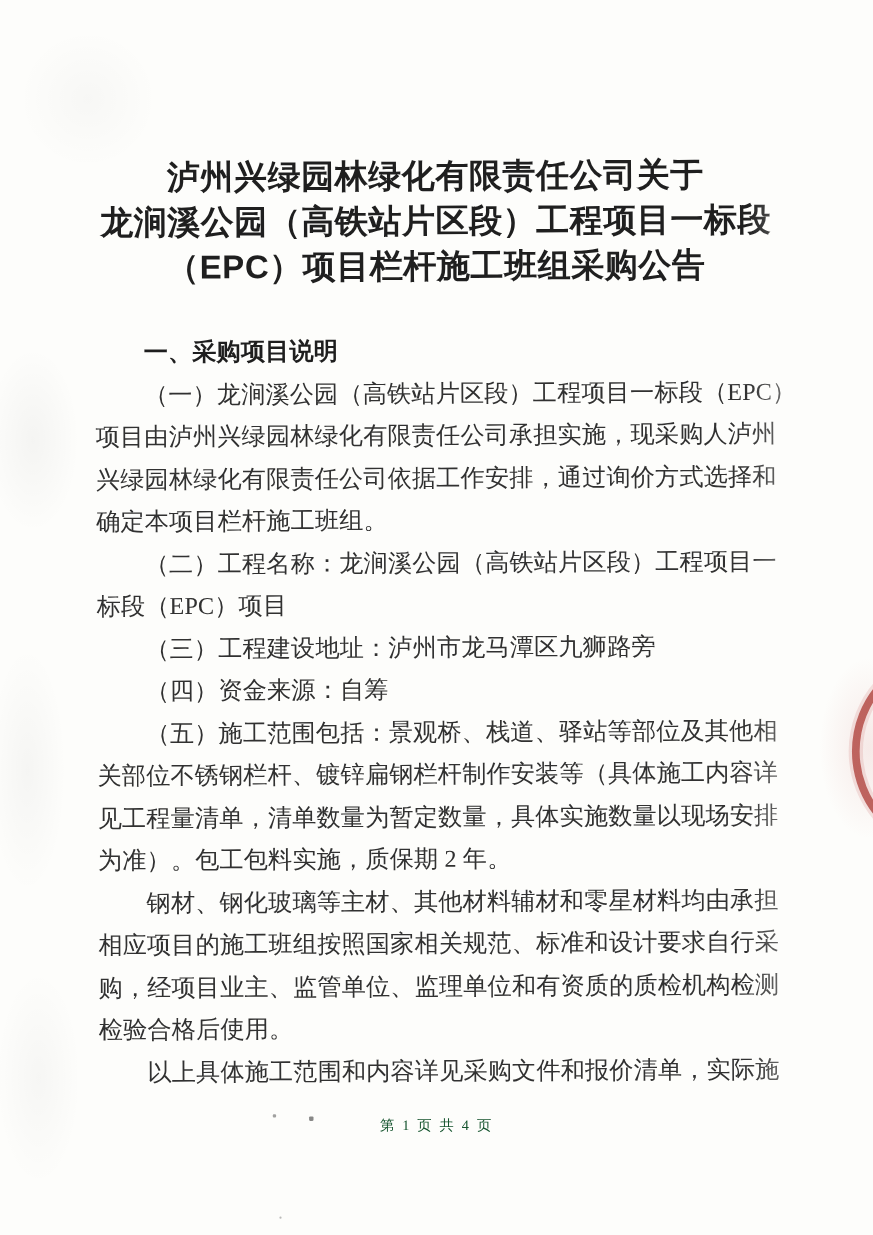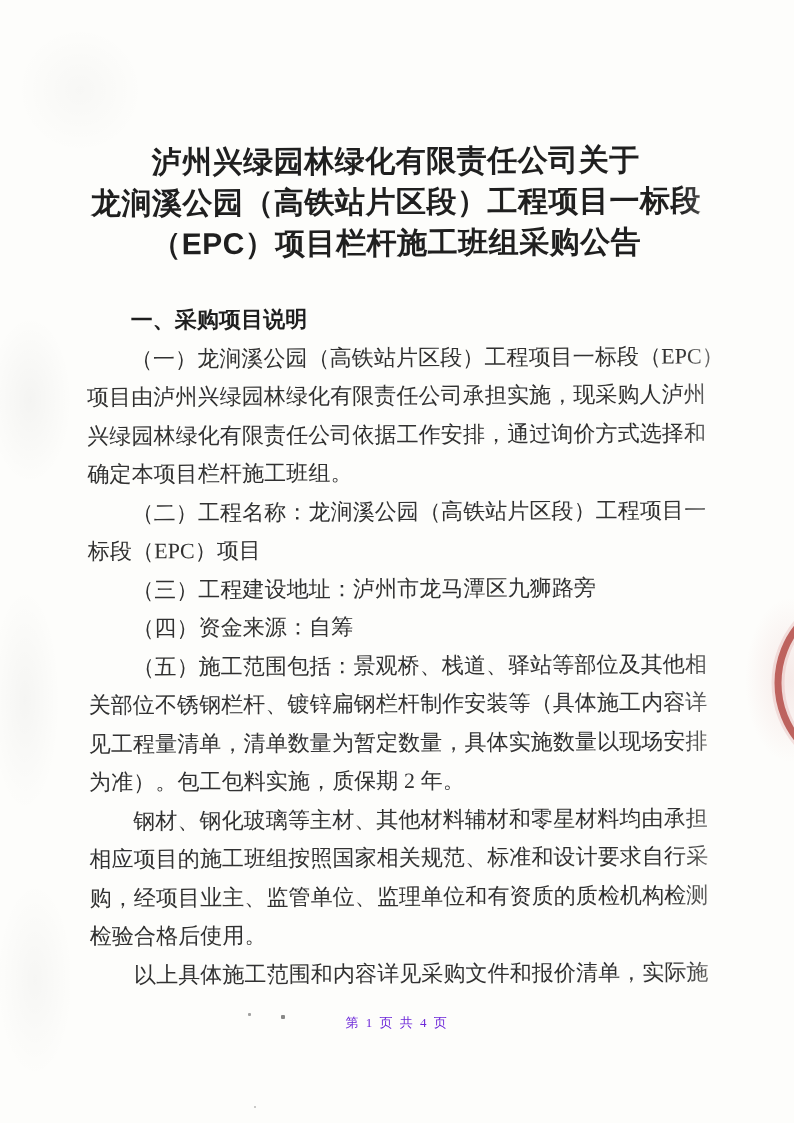--- a/index.html
+++ b/index.html
@@ -68,21 +68,21 @@
   .line.indent { padding-left: 44px; }
 
   .footer {
     position: absolute;
     left: 0;
     top: 1014px;
     width: 100%;
     text-align: center;
     font-size: 13px;
     letter-spacing: 2px;
-    color: #6d28d9;
+    color: #14532d;
     font-family: "Liberation Serif", serif;
   }
 
   
   .fade-right {
     position: absolute;
     top: 0; right: 0;
     width: 115px; height: 100%;
     background: linear-gradient(to right, rgba(253,253,251,0) 0%, rgba(253,253,251,0.55) 55%, rgba(253,253,251,0.8) 95%);
     pointer-events: none;

